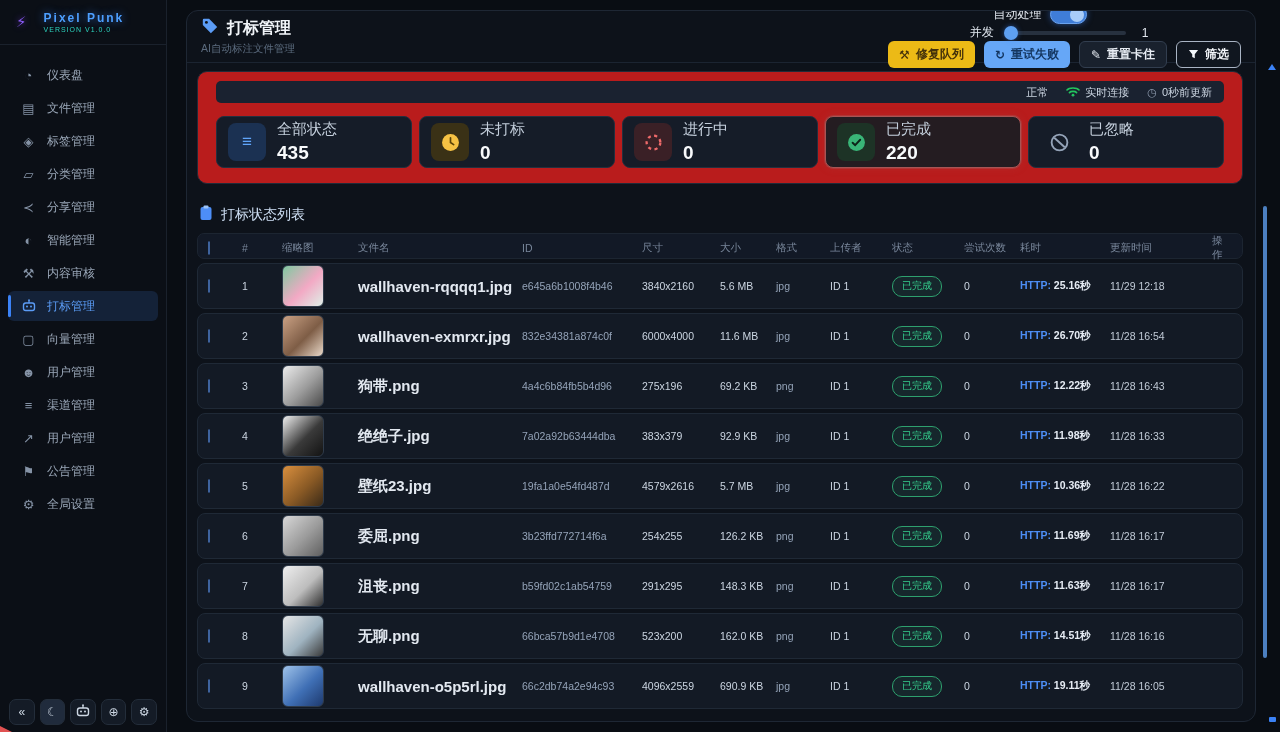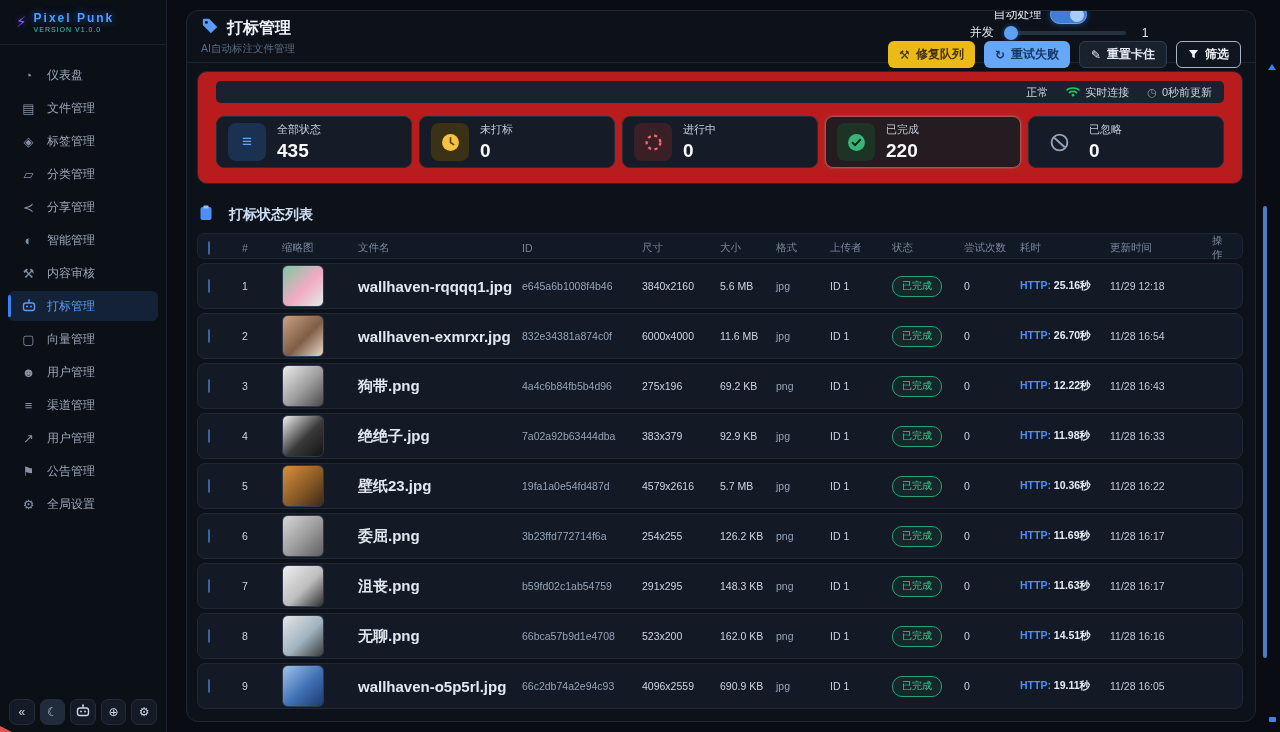--- a/index.html
+++ b/index.html
@@ -4,21 +4,21 @@
 <style>
   * { margin:0; padding:0; box-sizing:border-box; }
   html,body { width:1280px; height:732px; overflow:hidden; }
   body { font-family:"Liberation Sans","DejaVu Sans",sans-serif; background:#090d13; color:#cbd5e1; }
   #app { position:relative; width:1280px; height:732px; }
 
   
   .sidebar { position:absolute; left:0; top:0; bottom:0; width:167px; background:#0b0f16; border-right:1px solid #1a212c; }
   .logo { height:45px; border-bottom:1px solid #1a212c; display:flex; align-items:center; gap:7px; padding-left:16px; }
   .logo-bolt { color:#8b5cf6; font-size:15px; text-shadow:0 0 6px #7c3aedcc; }
-  .logo-col { display:flex; flex-direction:column; }
+  .logo-col { display:flex; flex-direction:column;margin-left:10px; }
   .logo-text { color:#4d9fff; font-weight:bold; font-size:12px; letter-spacing:2px; text-shadow:0 0 8px #3b82f6aa; }
   .logo-version { color:#2dd4bf; font-size:7px; letter-spacing:1px; margin-top:1px; }
   .nav { padding-top:12px; }
   .nav-item { height:30px; margin:3px 8px; border-radius:6px; display:flex; align-items:center; gap:11px; padding-left:13px; color:#9aa7b8; font-size:12px; cursor:pointer; position:relative; }
   .nav-item .ico { width:15px; text-align:center; font-size:13px; color:#8593a6; line-height:1; }
   .nav-item.active { background:#142238; color:#5b9cf6; }
   .nav-item.active .ico { color:#5b9cf6; }
   .nav-item.active::before { content:''; position:absolute; left:0; top:4px; bottom:4px; width:3px; border-radius:2px; background:#3b82f6; }
   .sidebar-footer { position:absolute; bottom:7px; left:9px; right:9px; display:flex; gap:5px; }
   .foot-btn { width:26px; height:26px; border-radius:7px; background:#141b26; border:1px solid #232d3a; color:#cdd7e3; display:flex; align-items:center; justify-content:center; font-size:12px; cursor:pointer; }
@@ -58,25 +58,25 @@
   .scard { flex:1; background:#151c28; border:1px solid #242f3e; border-radius:8px; height:52px; display:flex; align-items:center; padding-left:11px; gap:11px; cursor:pointer; }
   .scard.selected { border-color:#a85454; background:#241c21; box-shadow:0 0 0 1px #a8545466, 0 0 10px #a8545433; }
   .ibox { width:38px; height:38px; border-radius:8px; display:flex; align-items:center; justify-content:center; flex:none; }
   .ib-all { background:#1b3152; color:#60a5fa; font-size:17px; font-weight:bold; }
   .ib-pending { background:#3a3116; }
   .ib-processing { background:#3a2026; }
   .ib-done { background:#1d3326; }
   .ib-failed { background:#3a2228; }
   .ib-ignored { background:transparent; color:#94a3b8; }
   .sc-text { display:flex; flex-direction:column; }
-  .sc-label { font-size:11px; color:#c3cedb; }
+  .sc-label { font-size:15px; color:#c3cedb; }
   .sc-value { font-size:19px; font-weight:bold; color:#f8fafc; margin-top:3px; }
 
   
-  .section-title { margin:21px 2px 9px 2px; display:flex; align-items:center; gap:16px; color:#cfe0f5; font-weight:bold; font-size:14px; }
+  .section-title { margin:21px 2px 9px 2px; display:flex; align-items:center; gap:8px; color:#cfe0f5; font-weight:normal; font-size:14px; }
   .tgrid { display:grid; grid-template-columns:34px 40px 76px 164px 120px 78px 56px 54px 62px 72px 56px 90px 102px 1fr; align-items:center; padding:0 10px; }
   .thead { background:#121926; border:1px solid #1c2531; border-radius:7px; height:26px; color:#78869a; font-size:10.5px; }
   .trow { height:46px; background:#131a25; border:1px solid #1f2936; border-radius:8px; margin-top:4px; font-size:10.5px; color:#cbd5e1; cursor:pointer; }
   .cb { width:15px; height:15px; border-radius:4px; border:1.5px solid #3e639e; background:#0d1420; cursor:pointer; }
   .cb.small { width:14px; height:14px; }
   .thumb { width:42px; height:42px; border-radius:6px; border:1px solid #2f3b4a; }
   .fname { color:#e2e8f0; font-weight:bold; font-size:15px; }
   .dim-col { color:#94a3b8; }
   .pill { display:inline-flex; padding:2.5px 9px; border:1px solid #2ea06e; color:#35d08e; border-radius:10px; font-size:10px; background:rgba(46,160,110,.1); }
   .http { color:#4d8ef7; font-weight:bold; }

